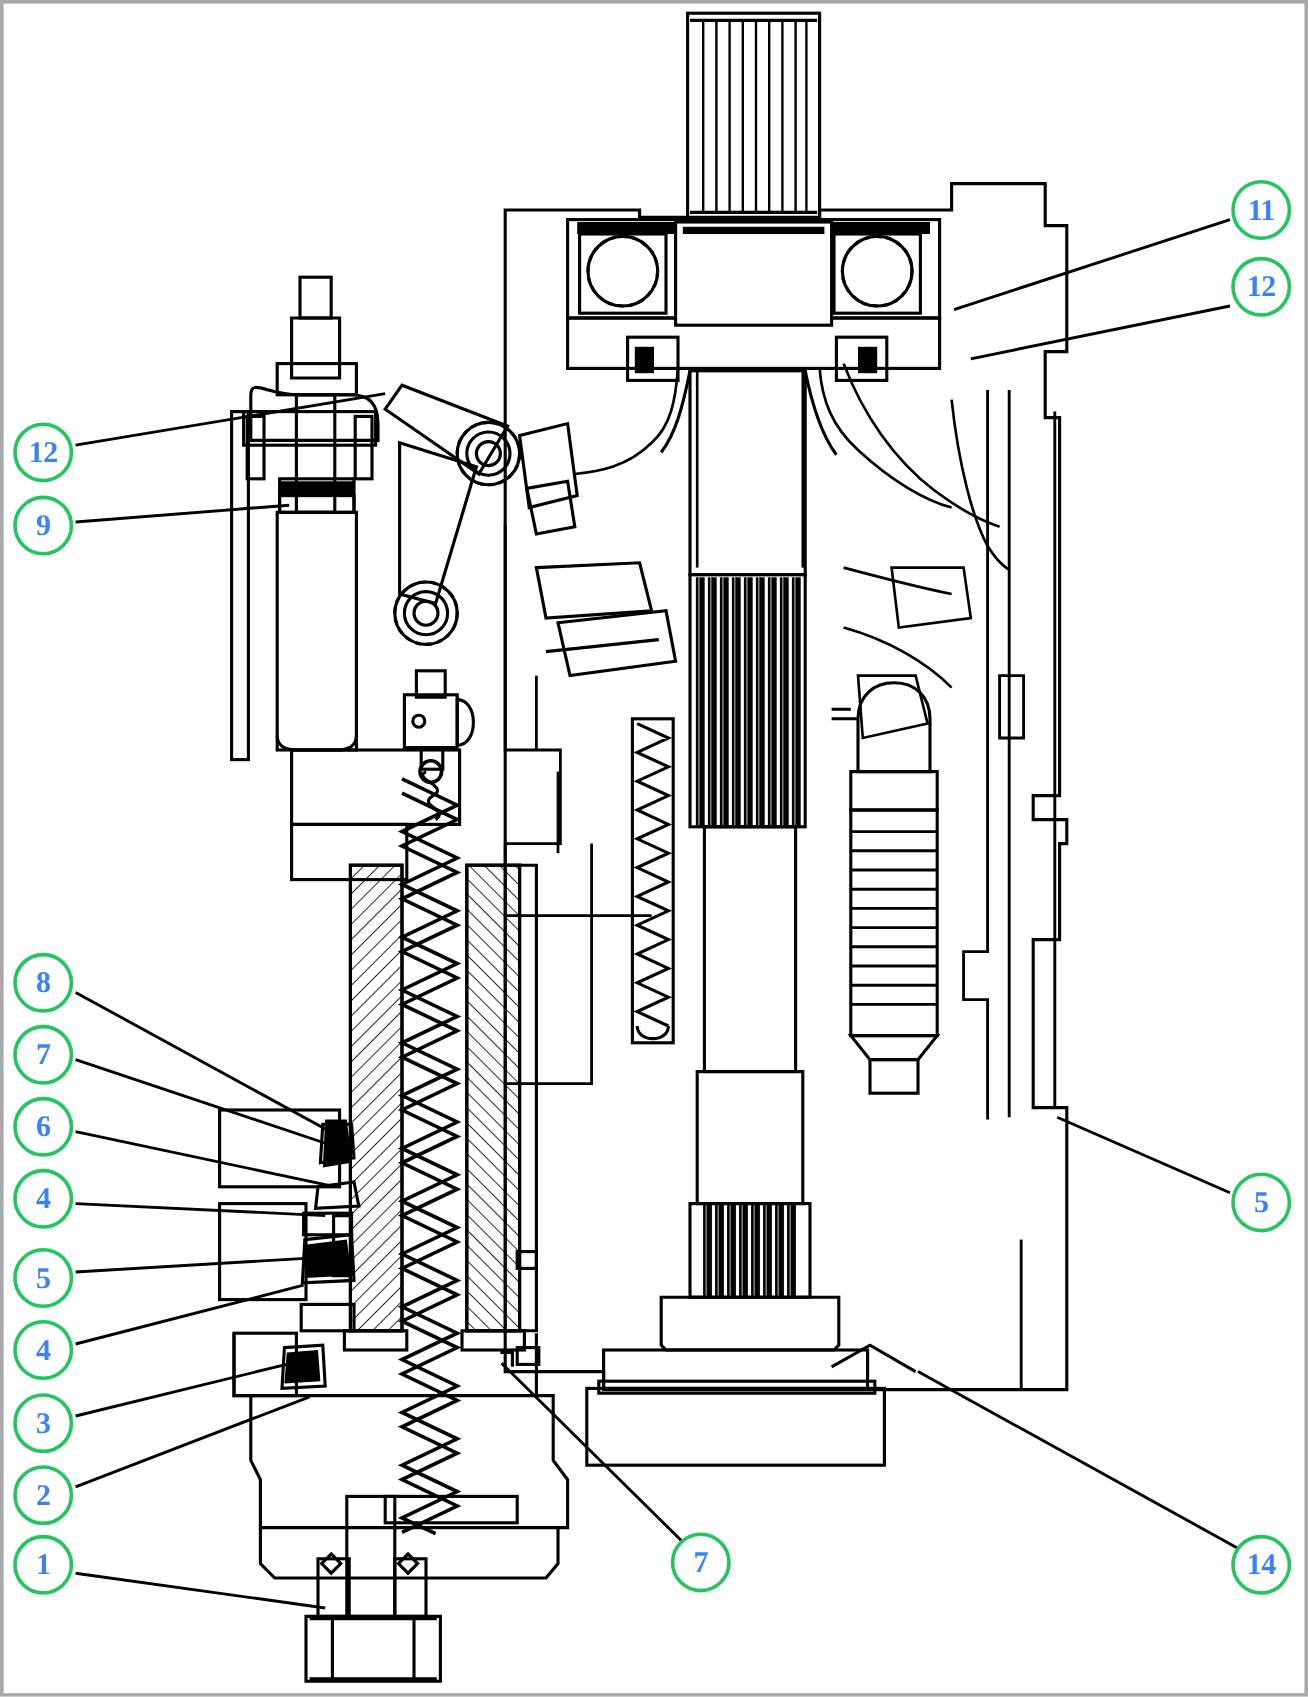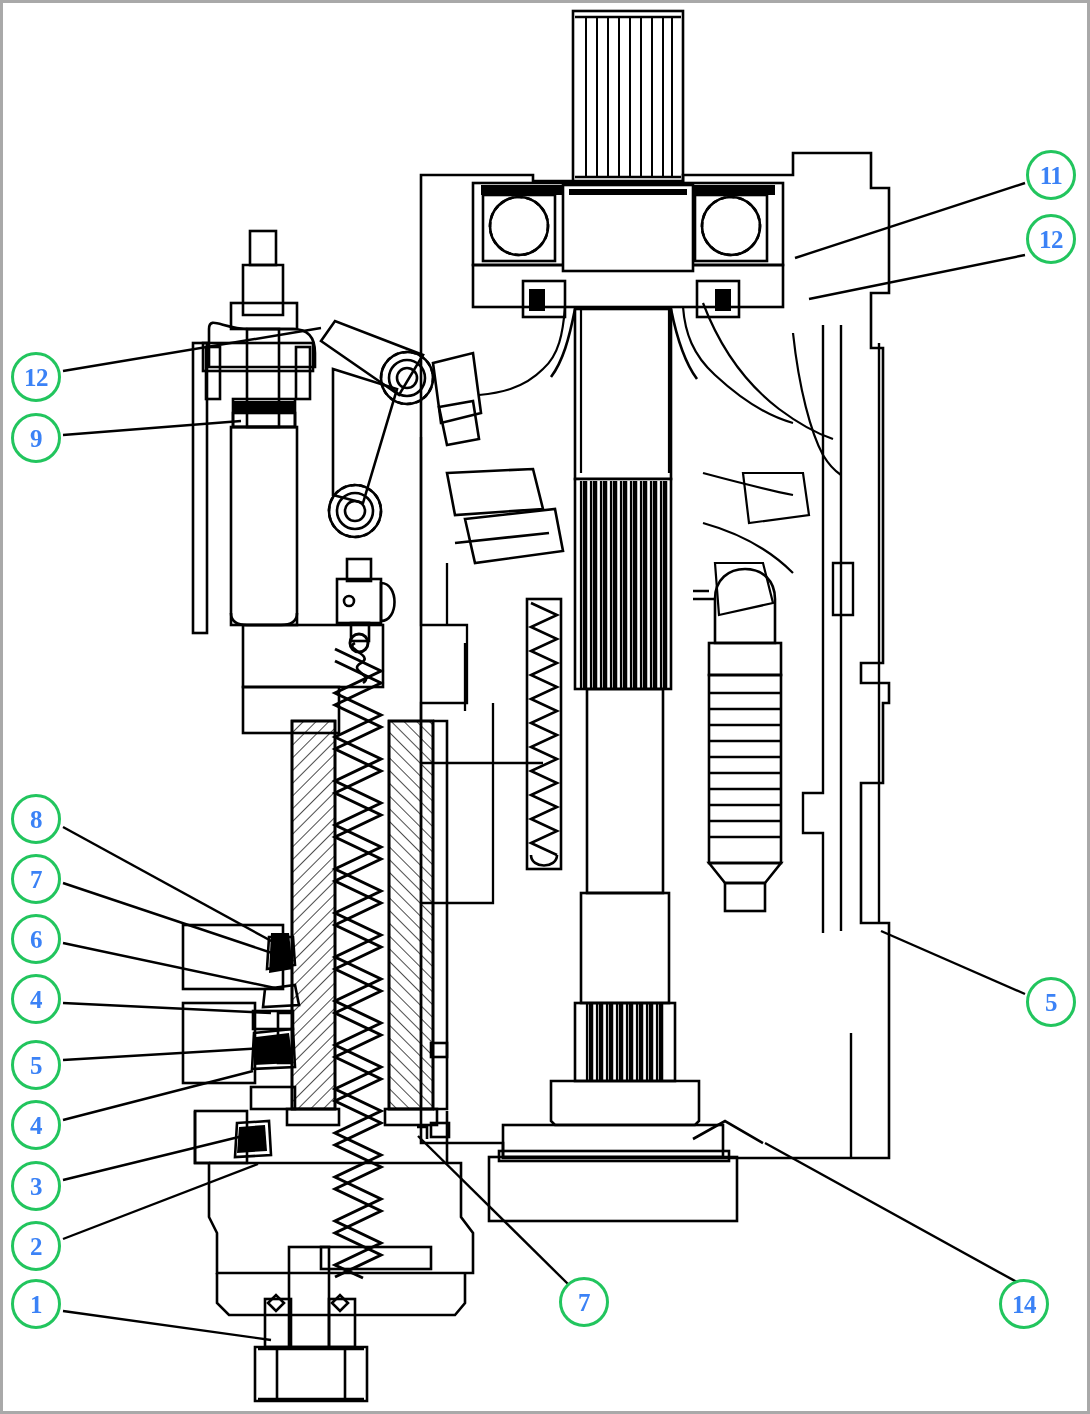--- a/index.html
+++ b/index.html
@@ -328,16 +328,16 @@
   <div class="callout" style="left:8px;top:1158px;">3</div>
   <div class="callout" style="left:8px;top:1218px;">2</div>
   <div class="callout" style="left:8px;top:1276px;">1</div>
 
   <div class="callout" style="left:8px;top:349px;">12</div>
   <div class="callout" style="left:8px;top:410px;">9</div>
 
   <div class="callout" style="left:1023px;top:147px;">11</div>
   <div class="callout" style="left:1023px;top:211px;">12</div>
   <div class="callout" style="left:1023px;top:974px;">5</div>
-  <div class="callout" style="left:996px;top:1276px;">14</div>
+  <div class="callout" style="left:1023px;top:1276px;">14</div>
   <div class="callout" style="left:556px;top:1274px;">7</div>
 
 </div>
 
 </body></html>

